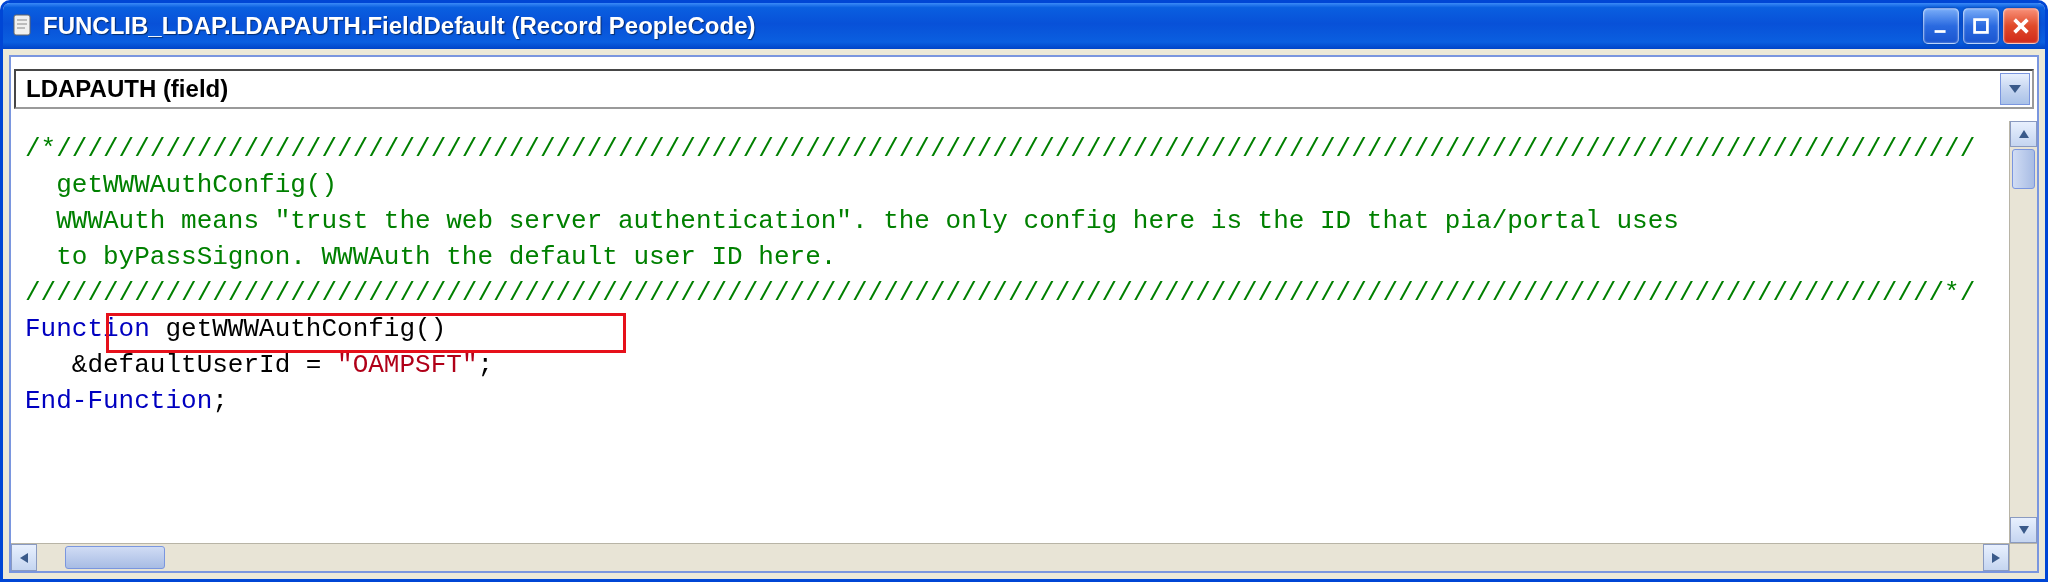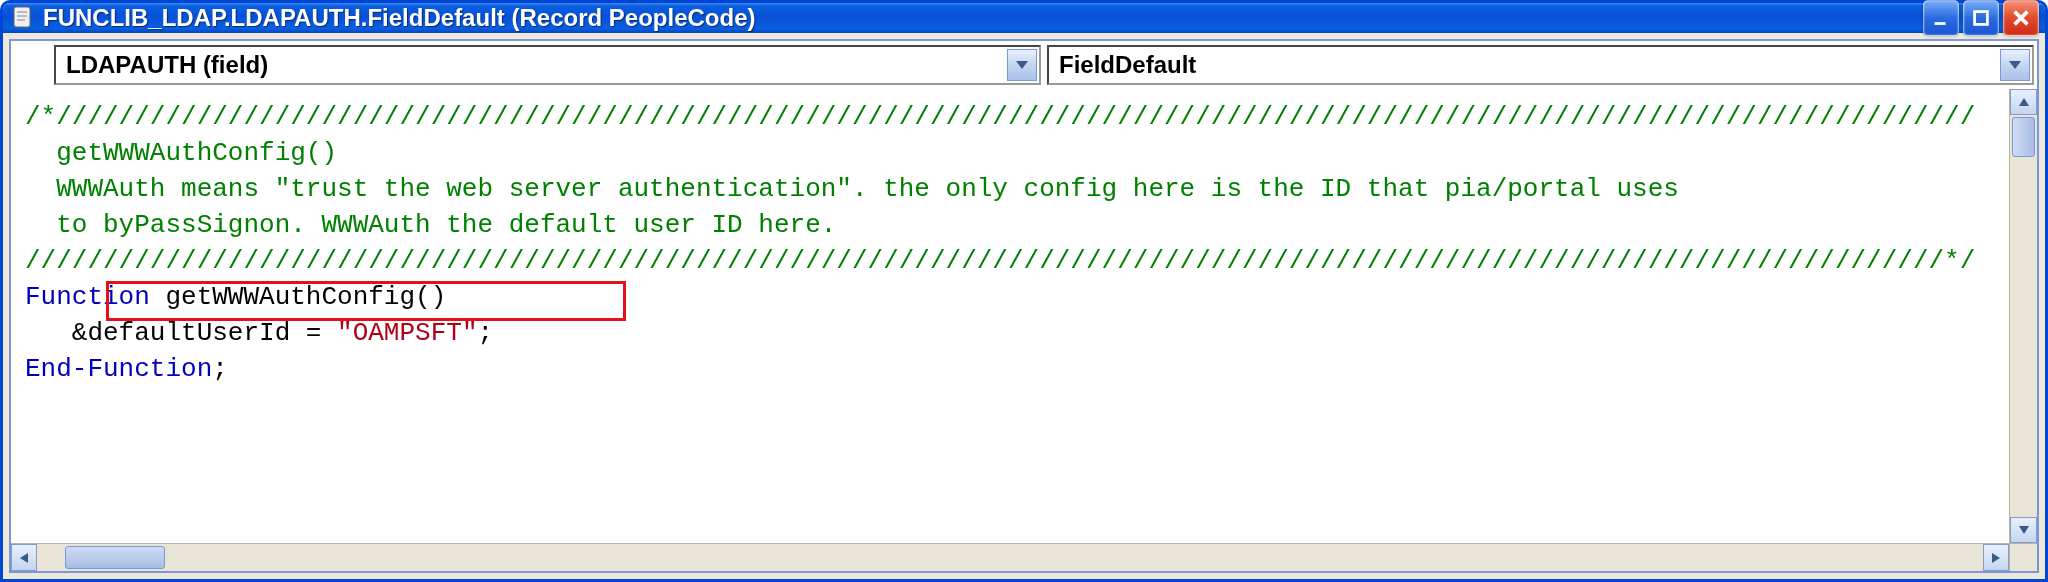--- a/index.html
+++ b/index.html
@@ -15,21 +15,21 @@
     width: 2048px;
     height: 582px;
     border: 3px solid #0046d5;
     border-radius: 10px 10px 0 0;
     background: #ece9d8;
     display: flex;
     flex-direction: column;
     position: relative;
   }
   .titlebar {
-    height: 30px;
+    height: 46px;
     background: linear-gradient(180deg, #3a8af7 0%, #0a5fe0 10%, #0851d8 45%, #0a5fe0 85%, #0044c8 100%);
     display: flex;
     align-items: center;
     padding: 0 6px 0 8px;
     border-radius: 7px 7px 0 0;
     position: relative;
   }
   .title-icon {
     width: 24px; height: 28px;
     margin-right: 8px;
@@ -68,24 +68,23 @@
     flex: 1;
     margin: 6px 6px 6px 6px;
     background: #ffffff;
     border: 2px solid #7a96df;
     display: flex;
     flex-direction: column;
     position: relative;
   }
   .dropdown-row {
     display: flex;
-    padding: 4px 3px;
+    padding: 12px 3px;
     gap: 6px;
     background: #ffffff;
-    margin-left: 40px;
   }
   .dropdown {
     flex: 1;
     height: 40px;
     border: 2px inset #9a9a9a;
     background: #ffffff;
     display: flex;
     align-items: center;
     padding: 0 6px 0 10px;
     font-size: 24px;
@@ -214,28 +213,20 @@
           </svg>
       </div>
     </div>
   </div>
 
   <div class="client-area">
 
     <div class="dropdown-row">
       <div class="dropdown">
         <span>LDAPAUTH   (field)</span>
-        <div class="dd-arrow">
-          <svg viewBox="0 0 14 10">
-              <polygon points="1,1 13,1 7,9"></polygon>
-            </svg>
-        </div>
-      </div>
-      <div class="dropdown">
-        <span>FieldDefault</span>
         <div class="dd-arrow">
           <svg viewBox="0 0 14 10">
               <polygon points="1,1 13,1 7,9"></polygon>
             </svg>
         </div>
       </div>
     </div>
 
     <div class="code-wrap">
       <div class="code-inner" id="code-inner"><span class="tok-comment">/*///////////////////////////////////////////////////////////////////////////////////////////////////////////////////////////</span>

